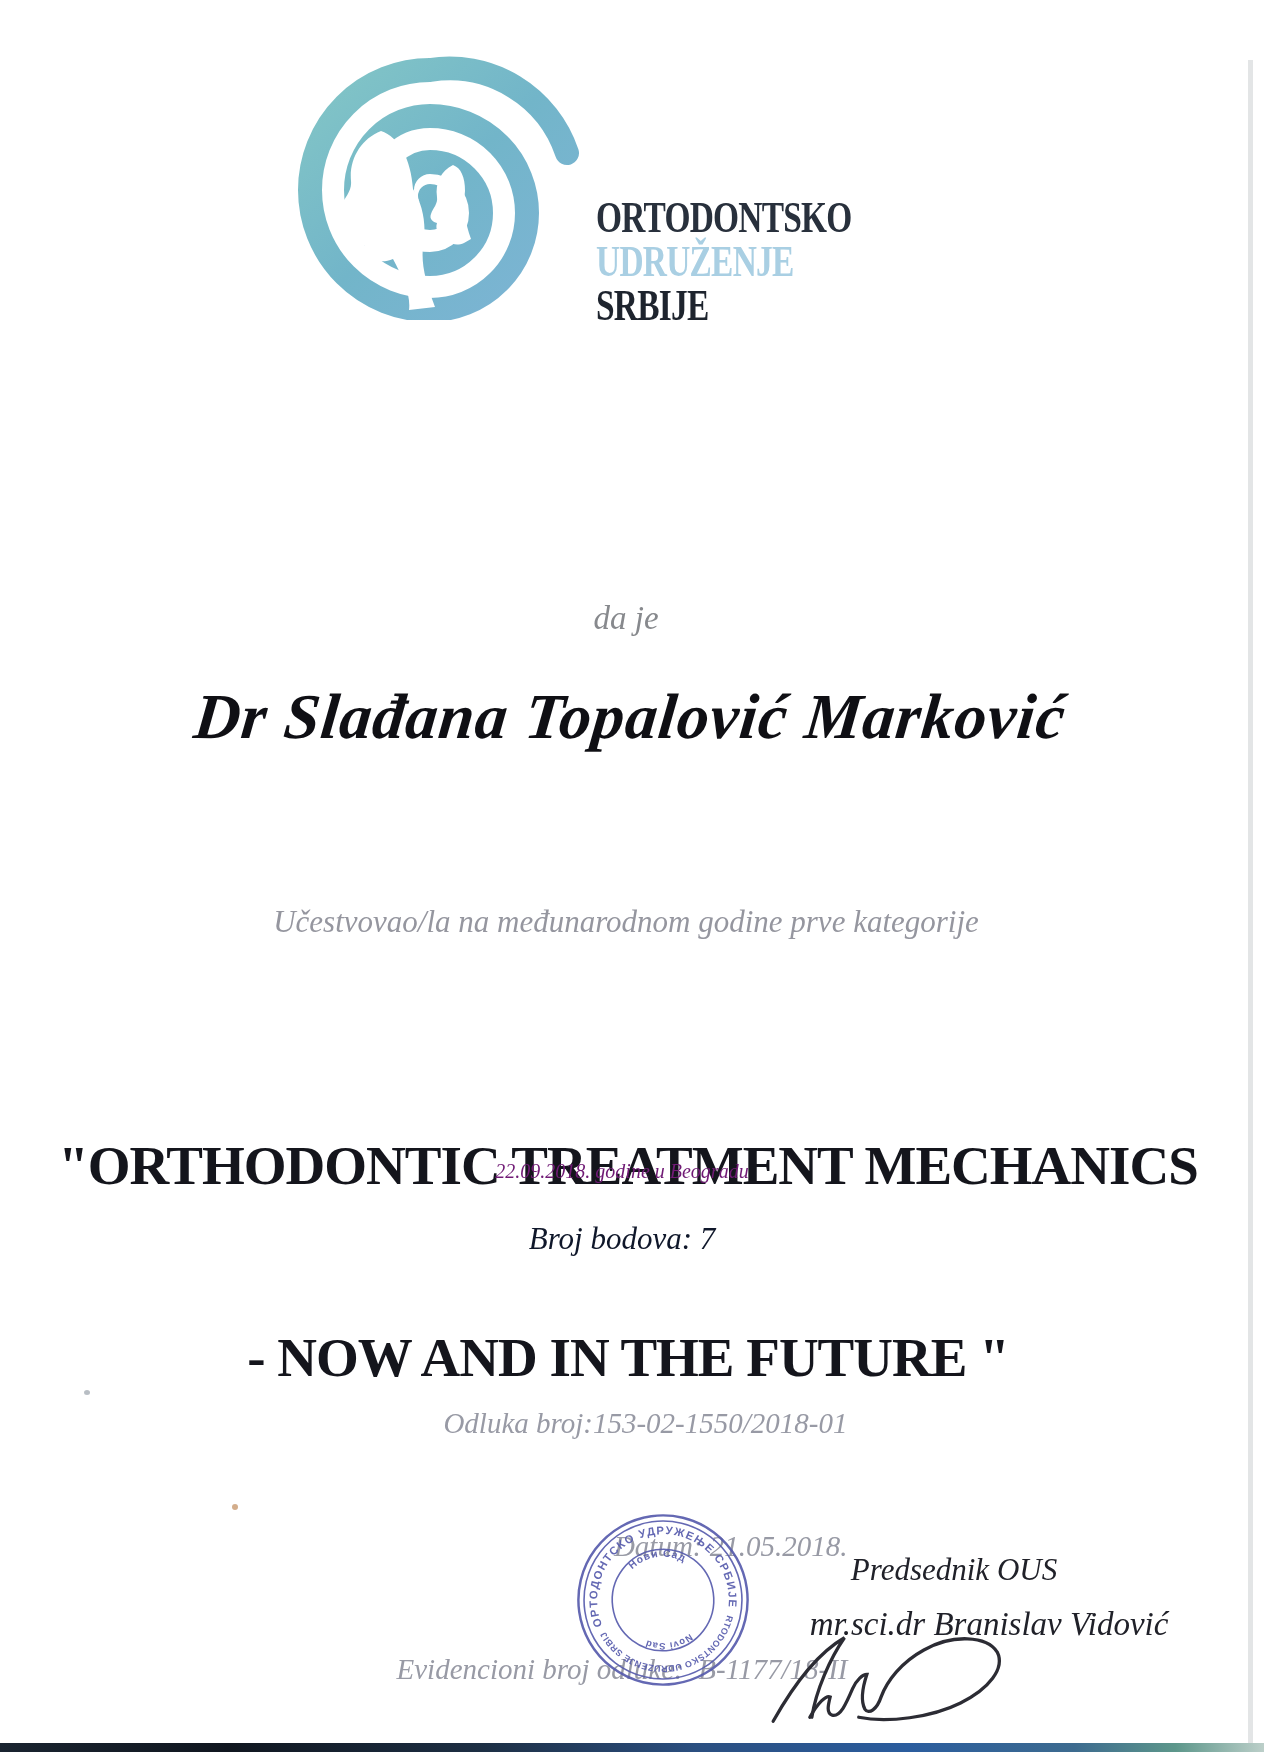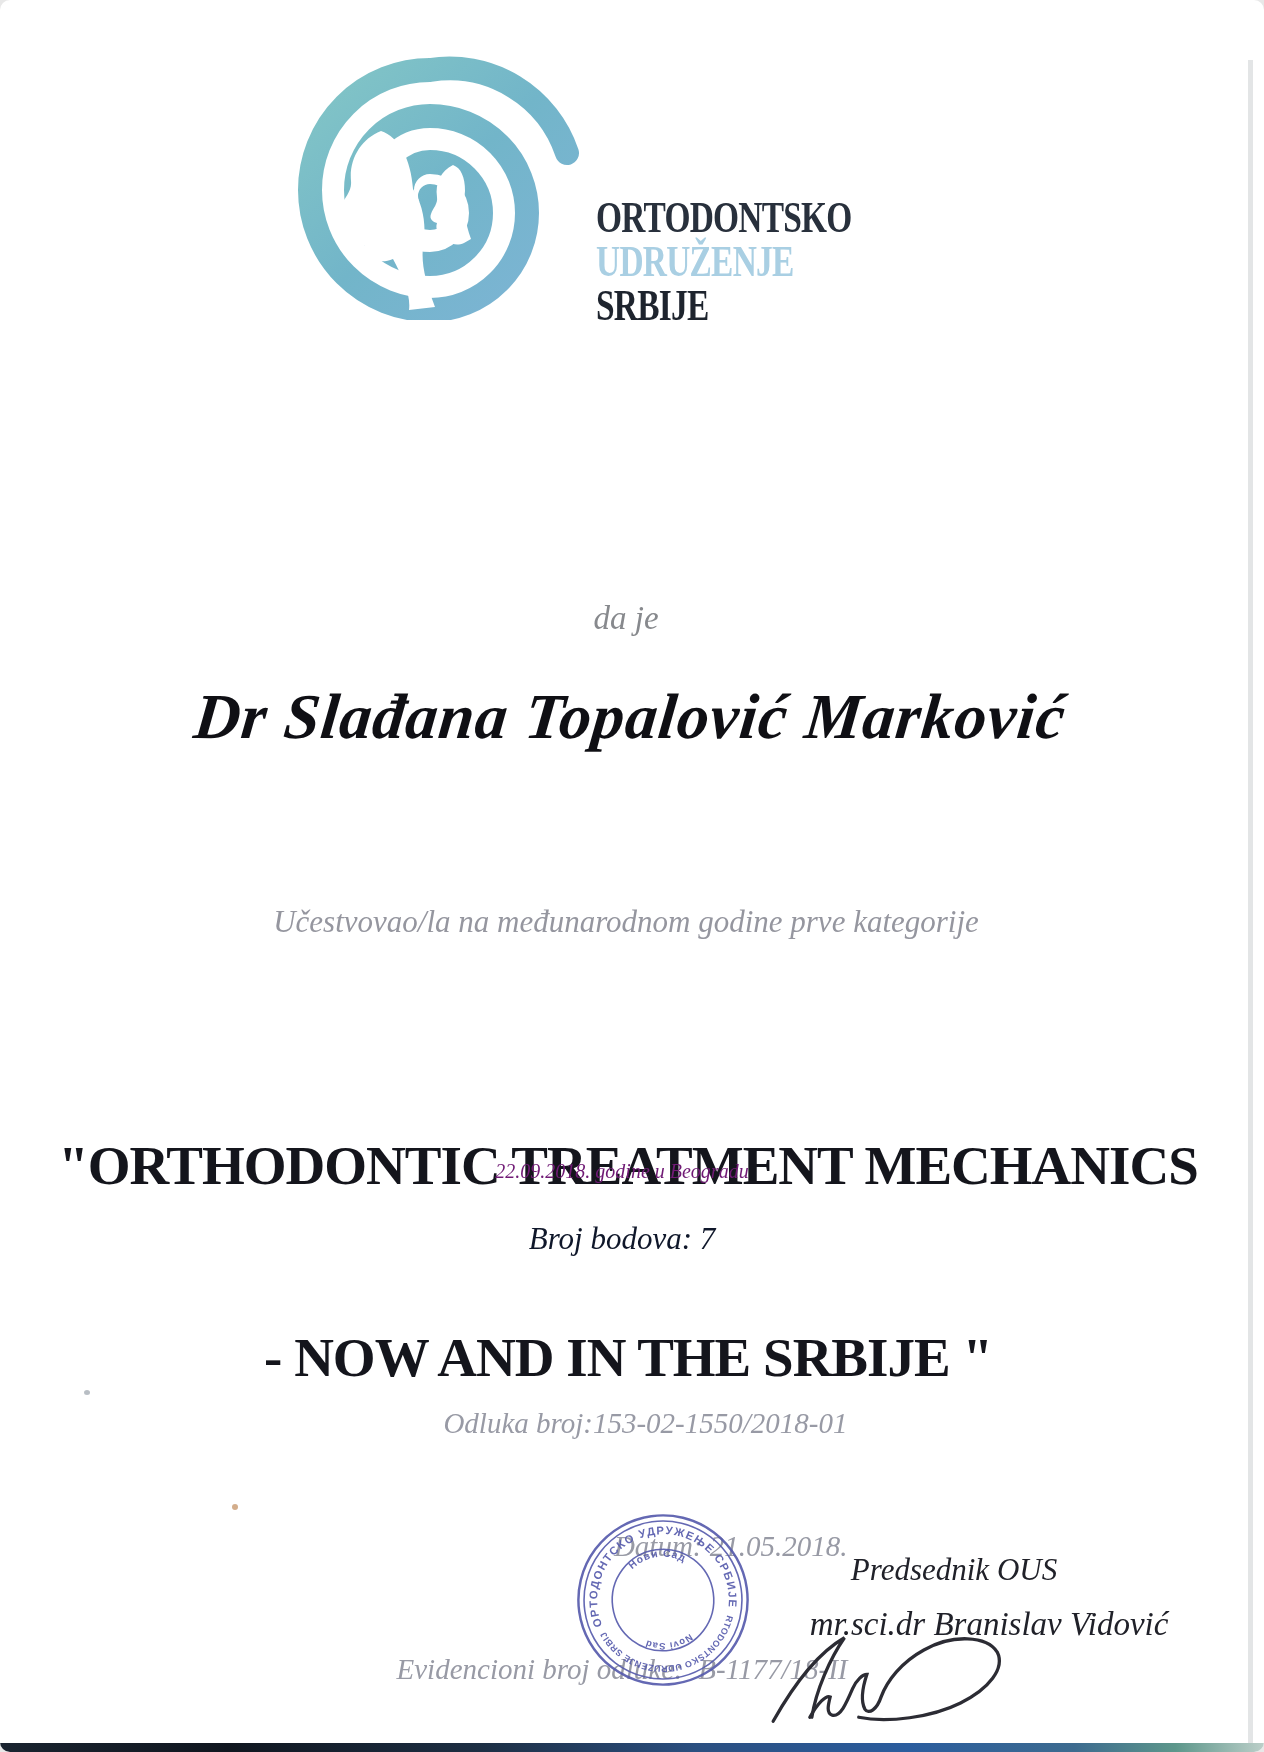--- a/index.html
+++ b/index.html
@@ -1,21 +1,20 @@
 <!DOCTYPE html>
 <html><head>
 <meta charset="utf-8">
 <style>
   * { margin:0; padding:0; box-sizing:border-box; }
   html,body { background:#e8e8e8; }
   .page {
     position:relative; width:1264px; height:1752px; margin:0 auto;
     background:#ffffff; overflow:hidden;
     font-family:"Liberation Serif", serif;
-    border-radius:10px;
   }
   .abs { position:absolute; }
   .centered { transform:translateX(-50%); white-space:pre; text-align:center; }
 
   
   .logo-text {
     position:absolute; left:596px; top:196px;
     transform:scaleX(0.76); transform-origin:left top;
     font-weight:700; font-size:44px; line-height:44px; letter-spacing:-1px;
   }
@@ -111,21 +110,21 @@
 
 
   <div class="abs centered intro">da je</div>
 
   <div class="abs name">Dr Slađana Topalović Marković</div>
 
   <div class="abs centered participation">Učestvovao/la na međunarodnom godine prve kategorije</div>
 
   <div class="abs centered course">
     <div>"ORTHODONTIC TREATMENT MECHANICS</div>
-    <div>- NOW AND IN THE SRBIJE "</div>
+    <div>- NOW AND IN THE FUTURE "</div>
   </div>
 
   <div class="abs centered event-date">22.09.2018. godine u Beogradu</div>
 
   <div class="abs centered points">Broj bodova: 7</div>
 
   <div class="abs centered decision">
     <div>Odluka broj:153-02-1550/2018-01</div>
     <div>Datum: 21.05.2018.</div>
     <div>Evidencioni broj odluke:  B-1177/18-II</div>

